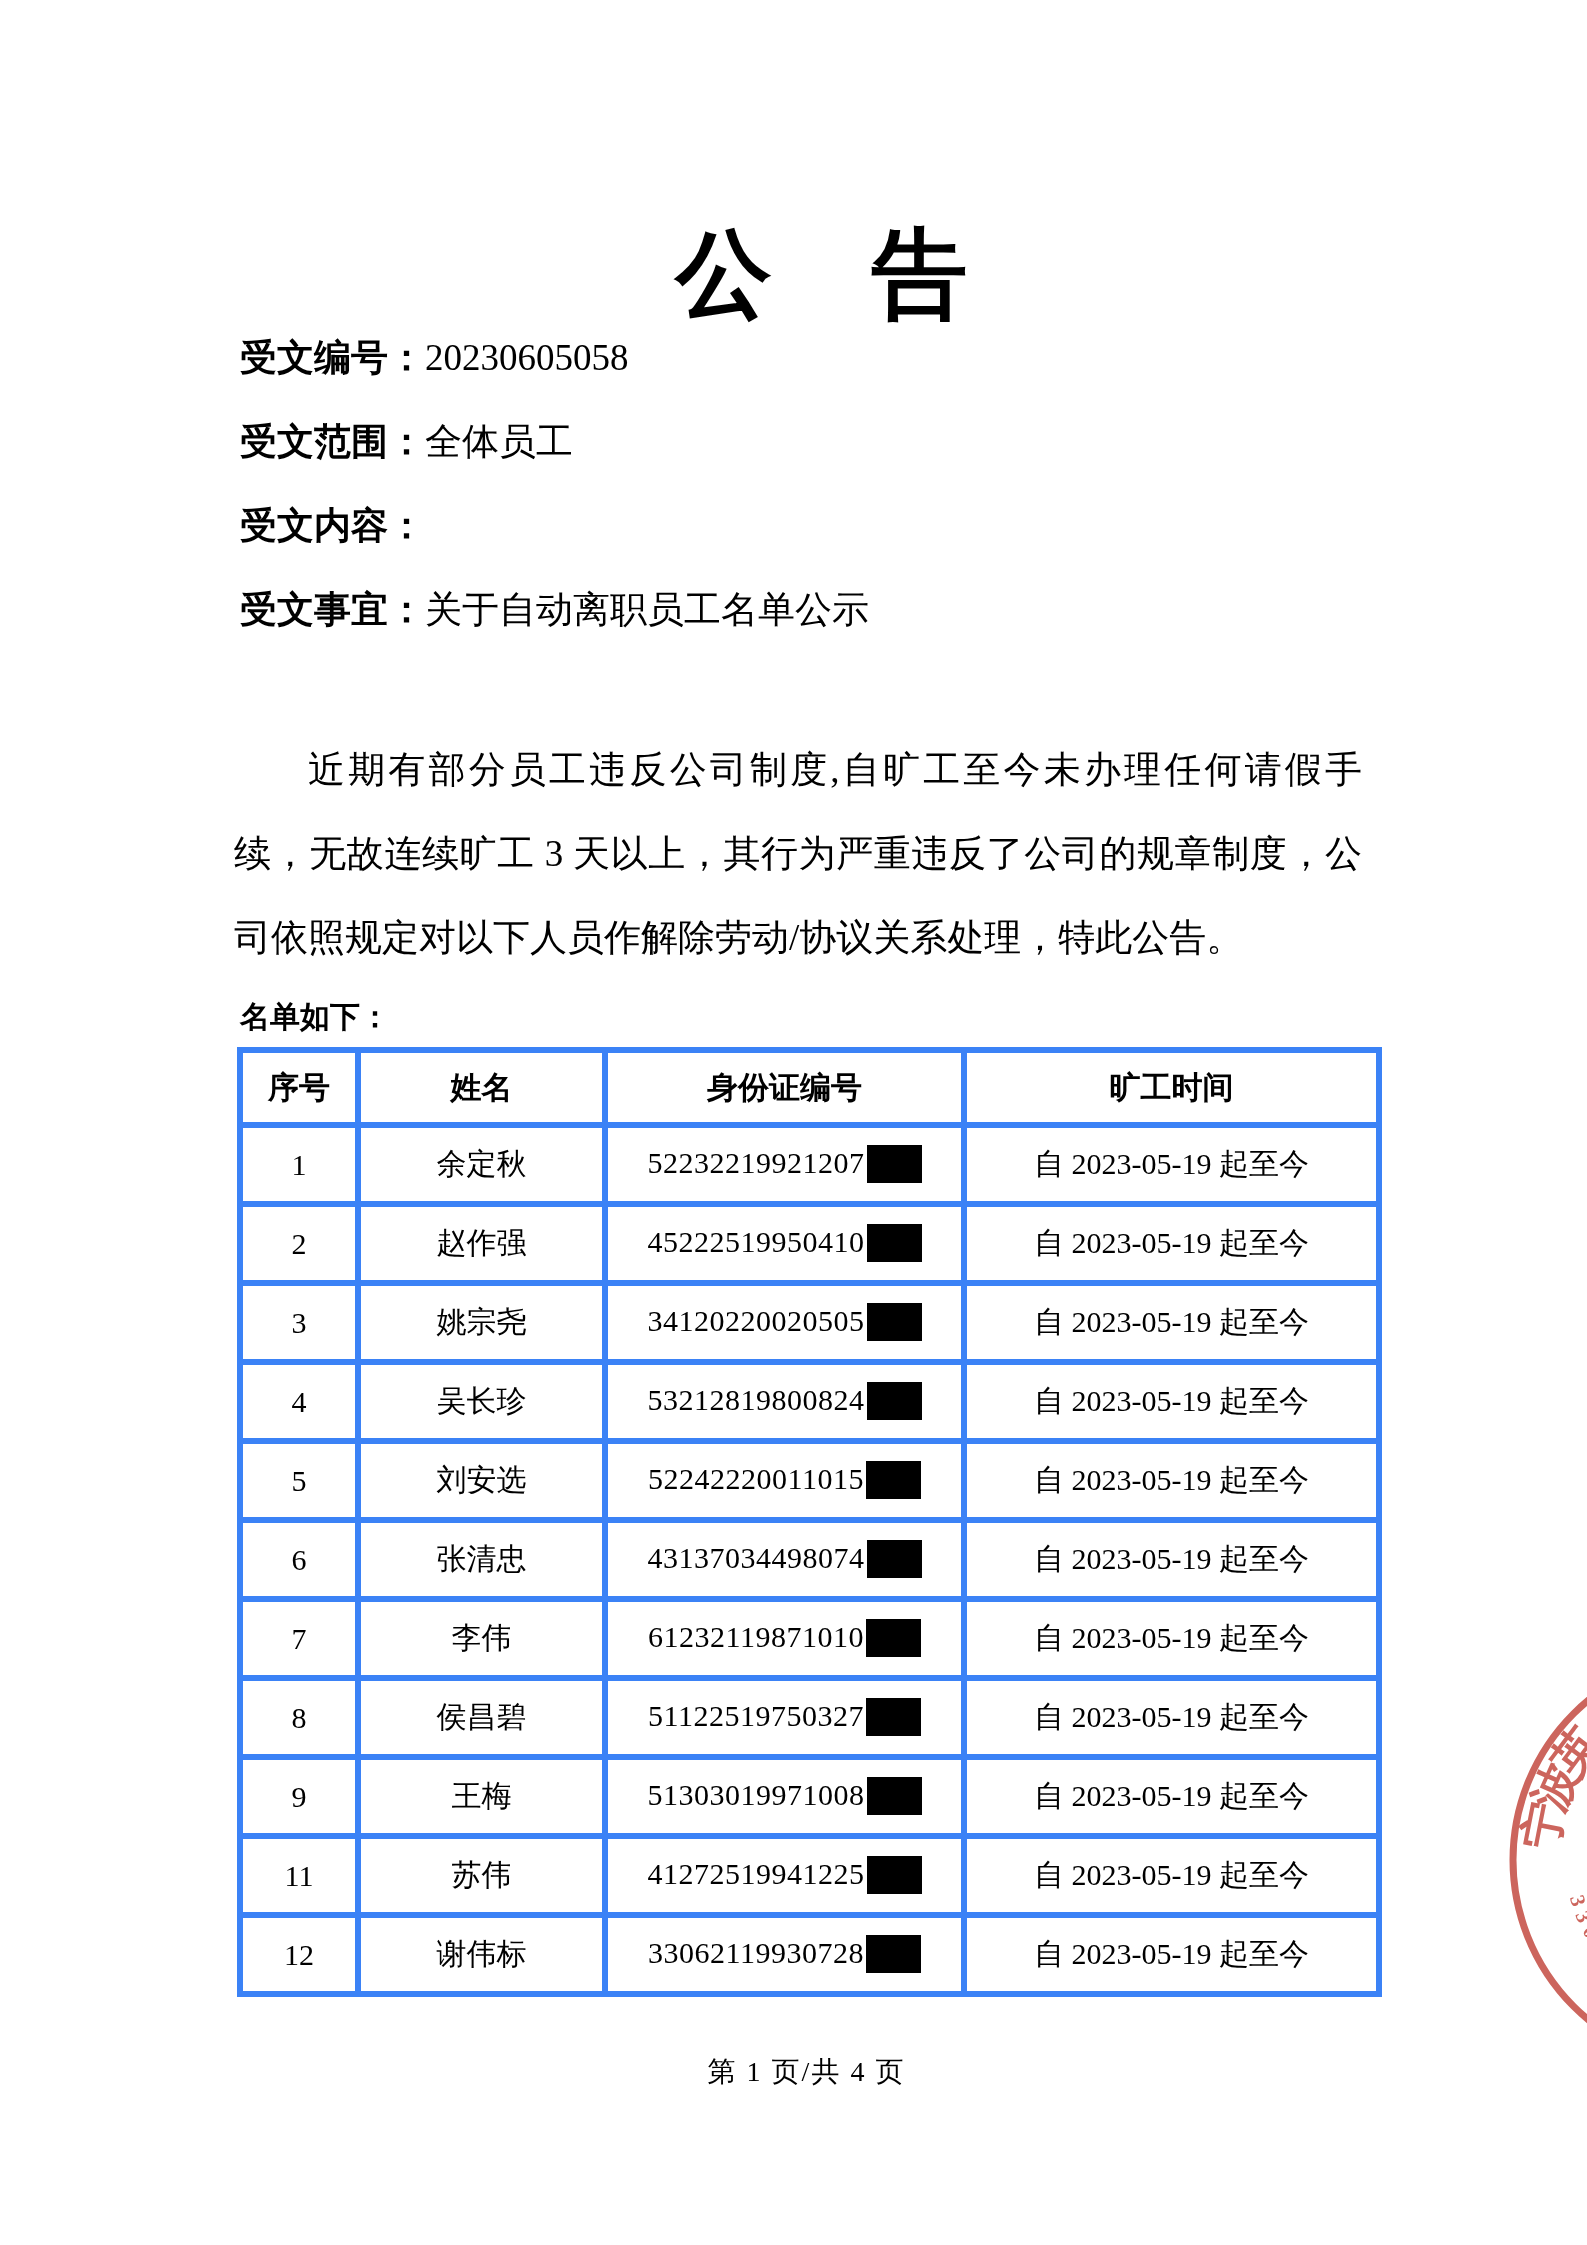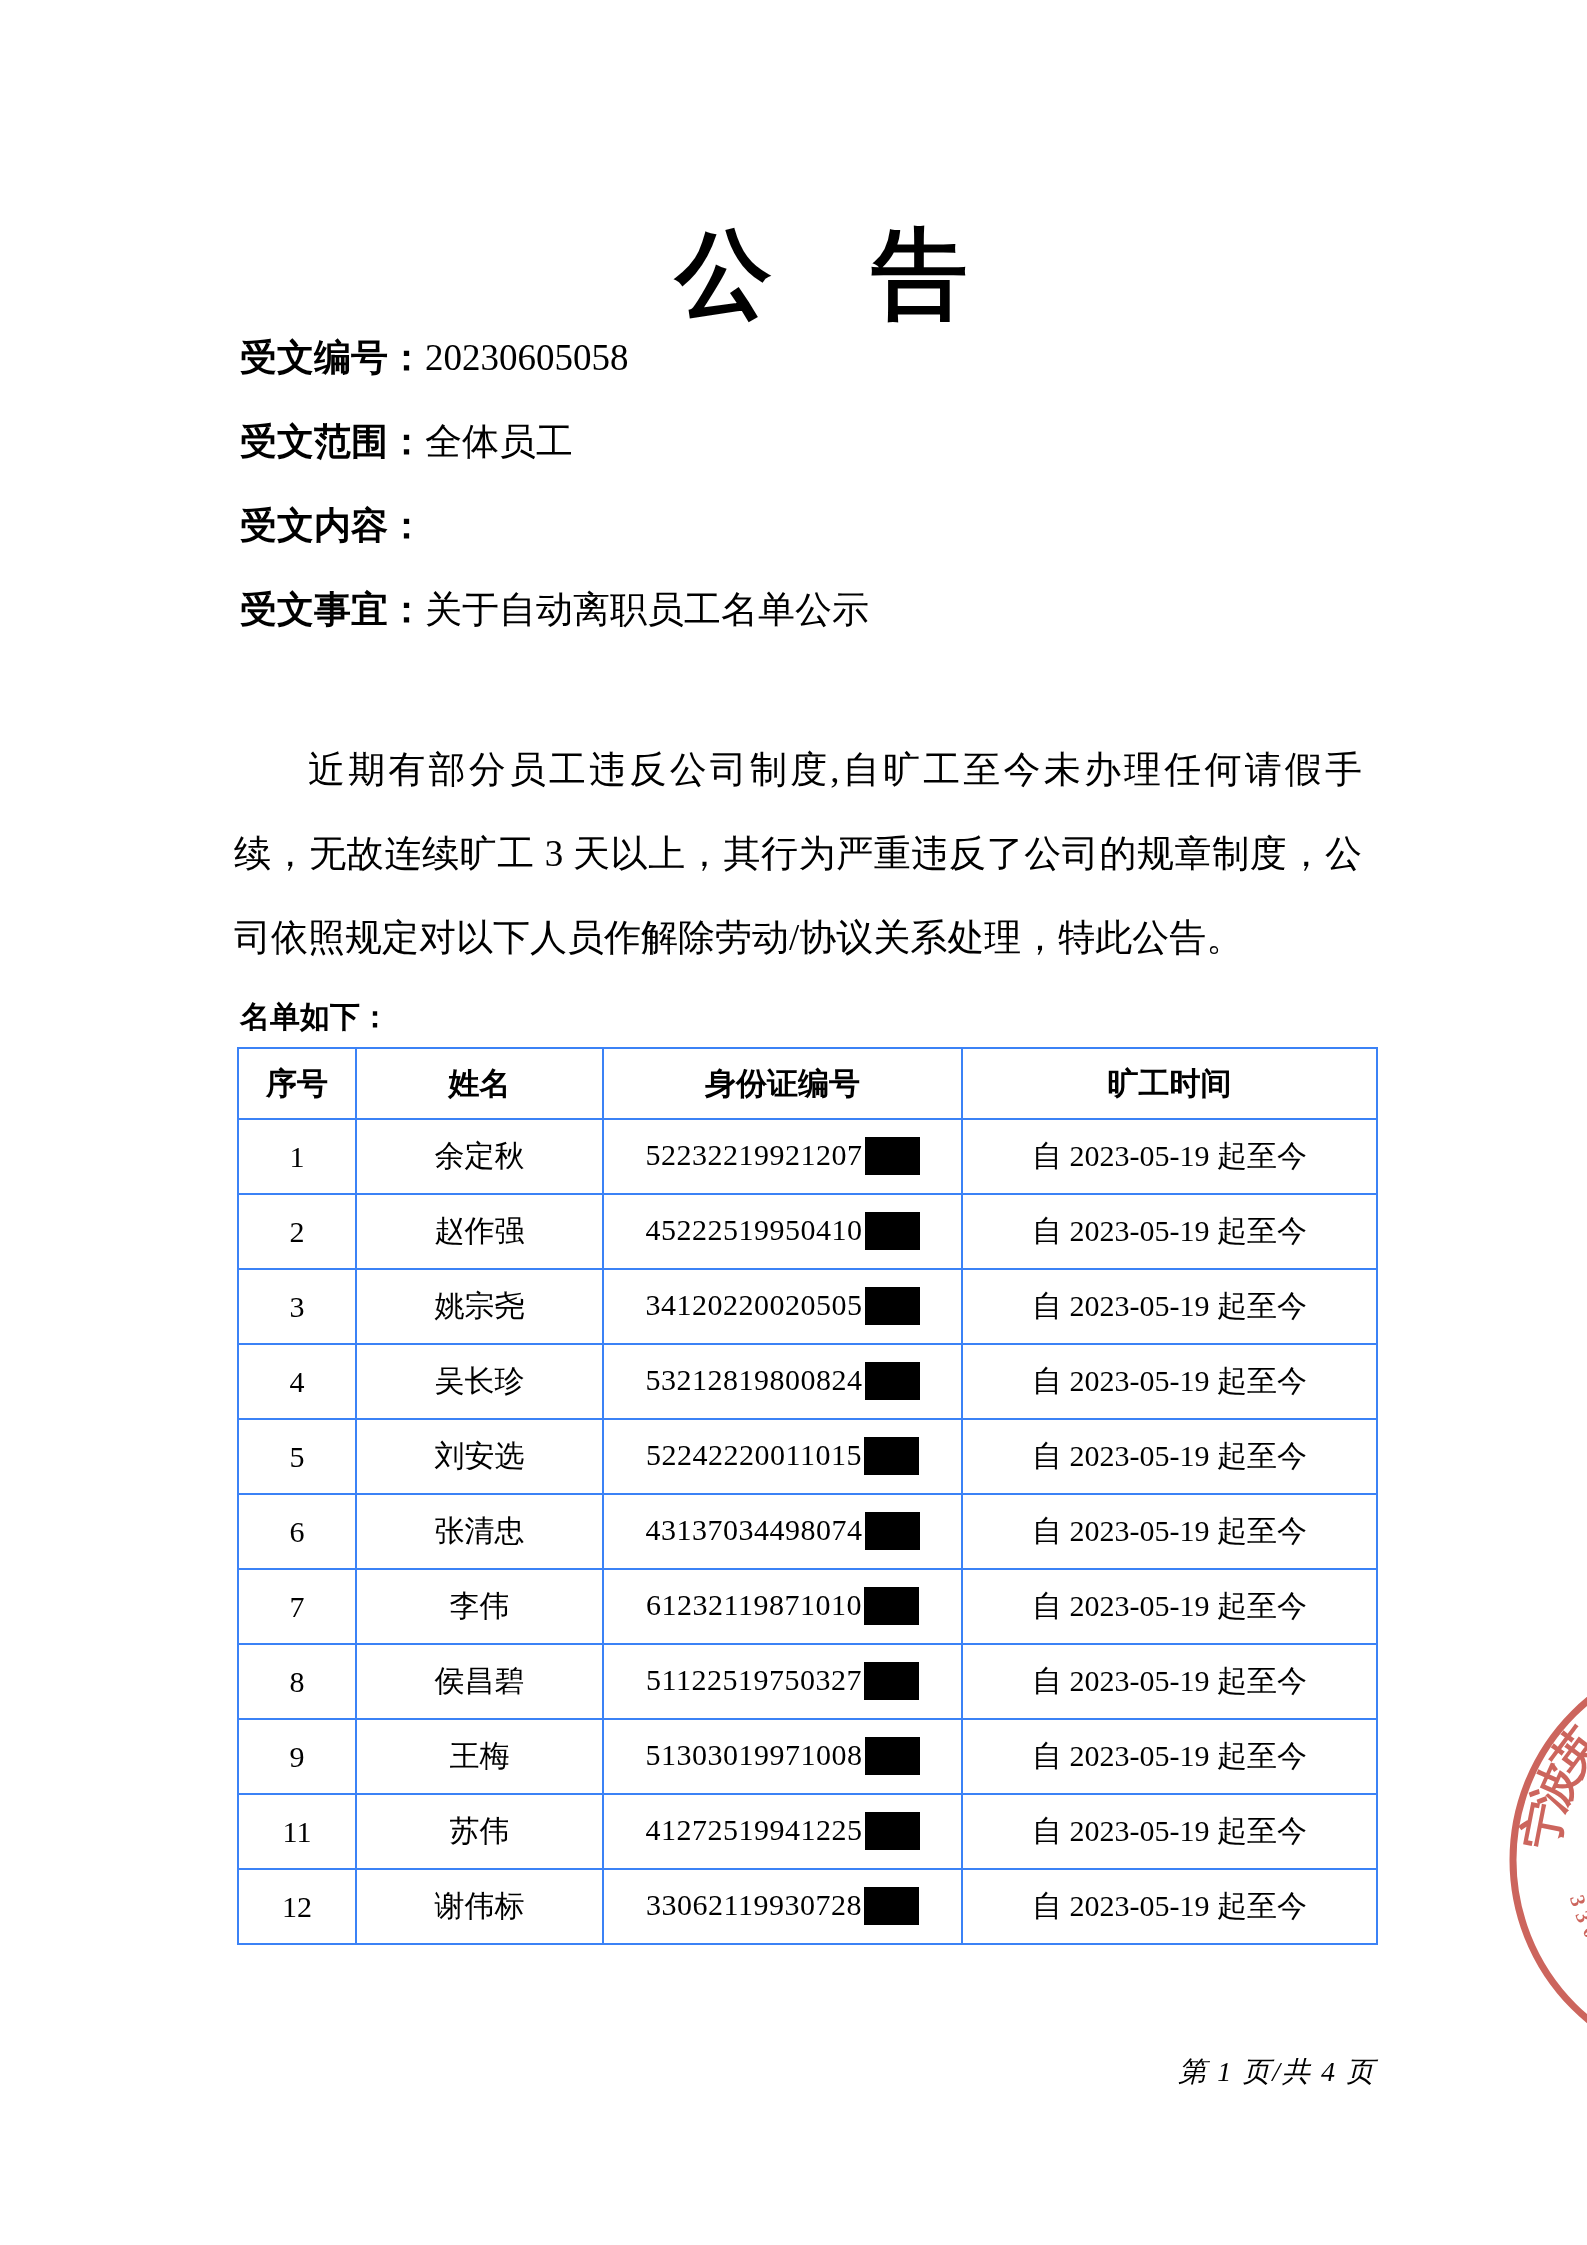--- a/index.html
+++ b/index.html
@@ -30,34 +30,34 @@
   .para-line.indent { text-indent:74px; }
   .list-intro {
     position:absolute; left:240px; top:995px; height:44px; line-height:44px;
     font-size:30px; font-weight:bold;
   }
   table.roster {
     position:absolute; left:237px; top:1047px;
     border-collapse:collapse; table-layout:fixed; width:1139px;
   }
   table.roster th, table.roster td {
-    border:2px solid #3b82f6; text-align:center; vertical-align:middle;
+    border:6px solid #3b82f6; text-align:center; vertical-align:middle;
     padding:0; overflow:hidden;
   }
   table.roster th { height:69px; font-size:31px; font-weight:bold; }
   table.roster td { height:73px; font-size:30px; font-weight:normal; }
   td.cell-id { font-weight:bold; font-size:29px; letter-spacing:0.5px; }
   td.cell-time { font-size:29px; }
   .redaction {
     display:inline-block; width:55px; height:38px; background:#000;
     vertical-align:middle; margin-left:2px; margin-top:-6px;
   }
   .page-footer {
     position:absolute; left:237px; top:2053px; width:1139px;
-    text-align:right; font-size:28px; letter-spacing:2px;font-style:italic;
+    text-align:center; font-size:28px; letter-spacing:2px;
   }
   .stamp-svg { position:absolute; left:1493px; top:1628px; opacity:0.82; }
   .stamp-text { font-family:"Liberation Serif","DejaVu Serif",serif; font-weight:bold; }
 </style>
 </head>
 <body>
 
 <div class="page">
 
   <h1 class="doc-title">公　告</h1>

